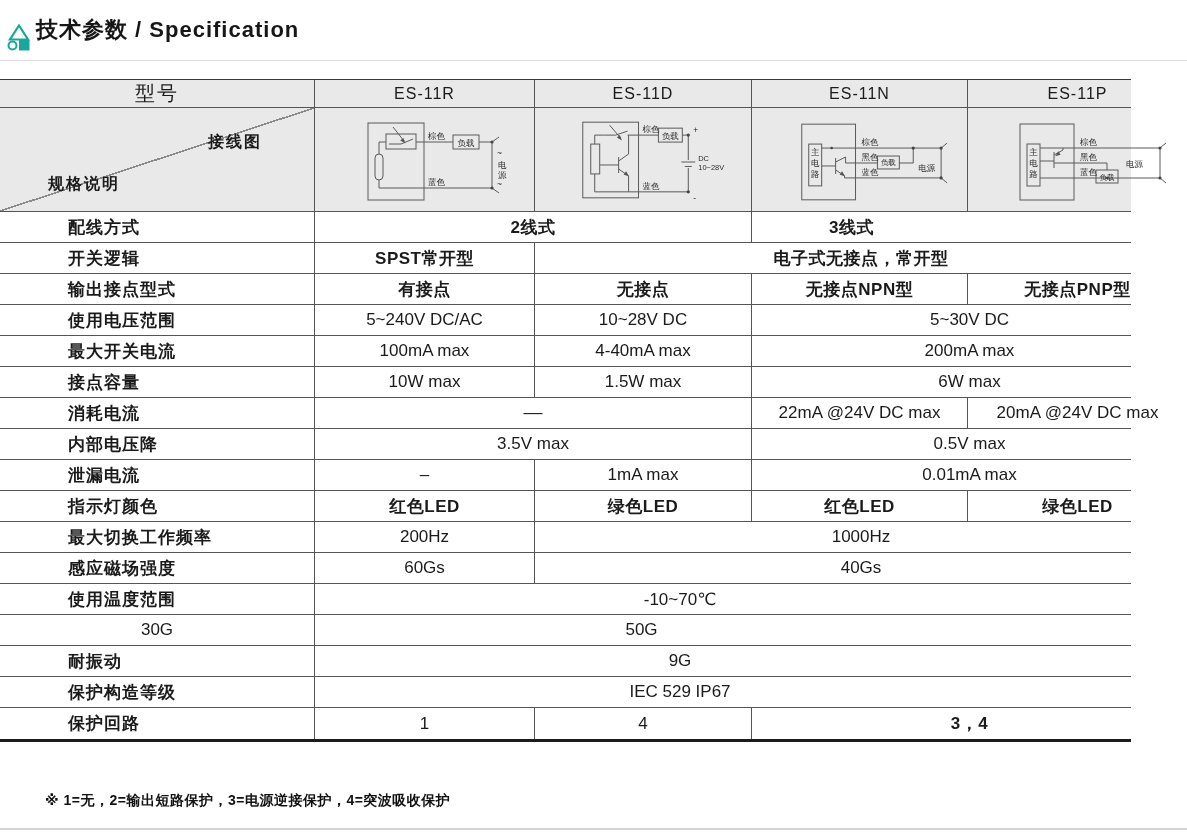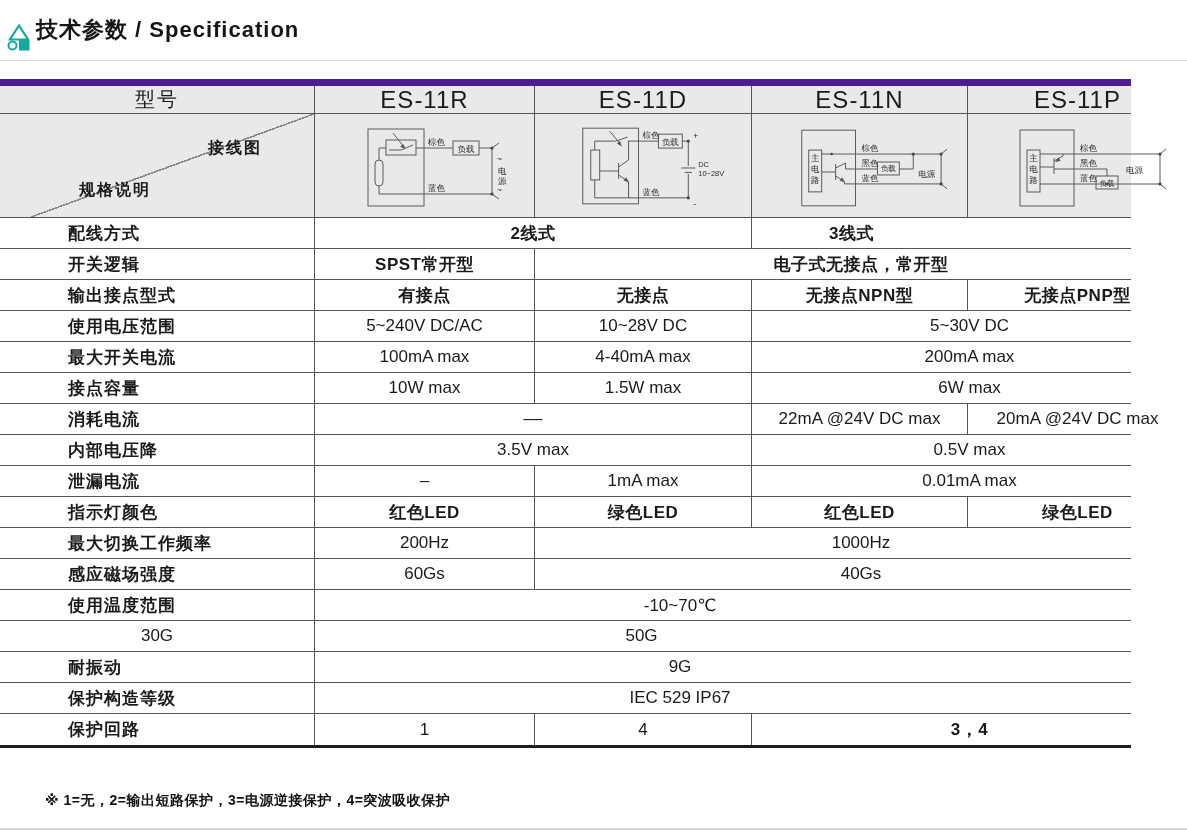--- a/index.html
+++ b/index.html
@@ -15,59 +15,58 @@
   .page-title {
     position:absolute; left:36px; top:15px;
     font-size:22px; font-weight:bold; letter-spacing:1px; color:#161616;
   }
   .title-sep { position:absolute; left:0; top:60px; width:1187px; height:1px; background:#dcdcdc; }
   .bottom-sep { position:absolute; left:0; top:828px; width:1187px; height:2px; background:#d4d4d4; }
 
   
   .spec-table {
     position:absolute; left:0; top:79px; width:1131px;
-    border-top:7px solid #4c1d95; border-bottom:3px solid #1c1c1c;
+    border-top:1px solid #4c1d95; border-bottom:3px solid #1c1c1c;
   }
   .trow {
     display:grid;
     grid-template-columns:315px 220px 217px 216px 219px;
     border-bottom:1px solid #555;
   }
   .trow:last-child { border-bottom:none; }
   .thead-row { height:28px; background:#e9e9e9; }
   .diagram-row { height:104px; background:#e9e9e9; }
   .body-row { height:31px; background:#ffffff; }
 
   .cell {
     display:flex; align-items:center; justify-content:center;
     border-right:1px solid #555; overflow:hidden;
     font-size:17px; color:#1a1a1a; white-space:nowrap;
   }
   .cell.last { border-right:none; }
 
   .model-label-cell { font-size:20px; letter-spacing:2px; }
-  .model-cell { font-size:24px; letter-spacing:1px; }
+  .model-cell { font-size:16px; letter-spacing:1px; }
 
   .label-cell {
     justify-content:flex-start; padding-left:68px;
     font-weight:bold; letter-spacing:1px;
   }
   .value-cell { font-weight:normal; }
   .value-cell.cjk { font-weight:bold; letter-spacing:0.5px; }
   
   .value-cell.shift-l  { padding-right:142px; }
   .value-cell.shift-xl { padding-right:236px; }
 
   
   .corner-cell {
     position:relative; justify-content:flex-start;
     background-image:linear-gradient(to bottom right,
       transparent calc(50% - 0.8px), #8a8a8a calc(50% - 0.8px),
       #8a8a8a calc(50% + 0.8px), transparent calc(50% + 0.8px));
-    margin-left:31px;
   }
   .corner-top { position:absolute; top:24px; right:52px; font-size:16px; font-weight:bold; letter-spacing:2px; }
   .corner-bottom { position:absolute; bottom:16px; left:48px; font-size:16px; font-weight:bold; letter-spacing:2px; }
 
   
   .wd path, .wd rect, .wd line { stroke:#5a5a5a; stroke-width:1; fill:none; }
   .wd .fill { fill:#555; stroke:none; }
   .wd .dot { fill:#444; stroke:none; }
   .wd text { font-family:"Liberation Sans","DejaVu Sans",sans-serif; font-size:8.5px; fill:#2b2b2b; stroke:none; }
   .wd text.small { font-size:7.5px; }

